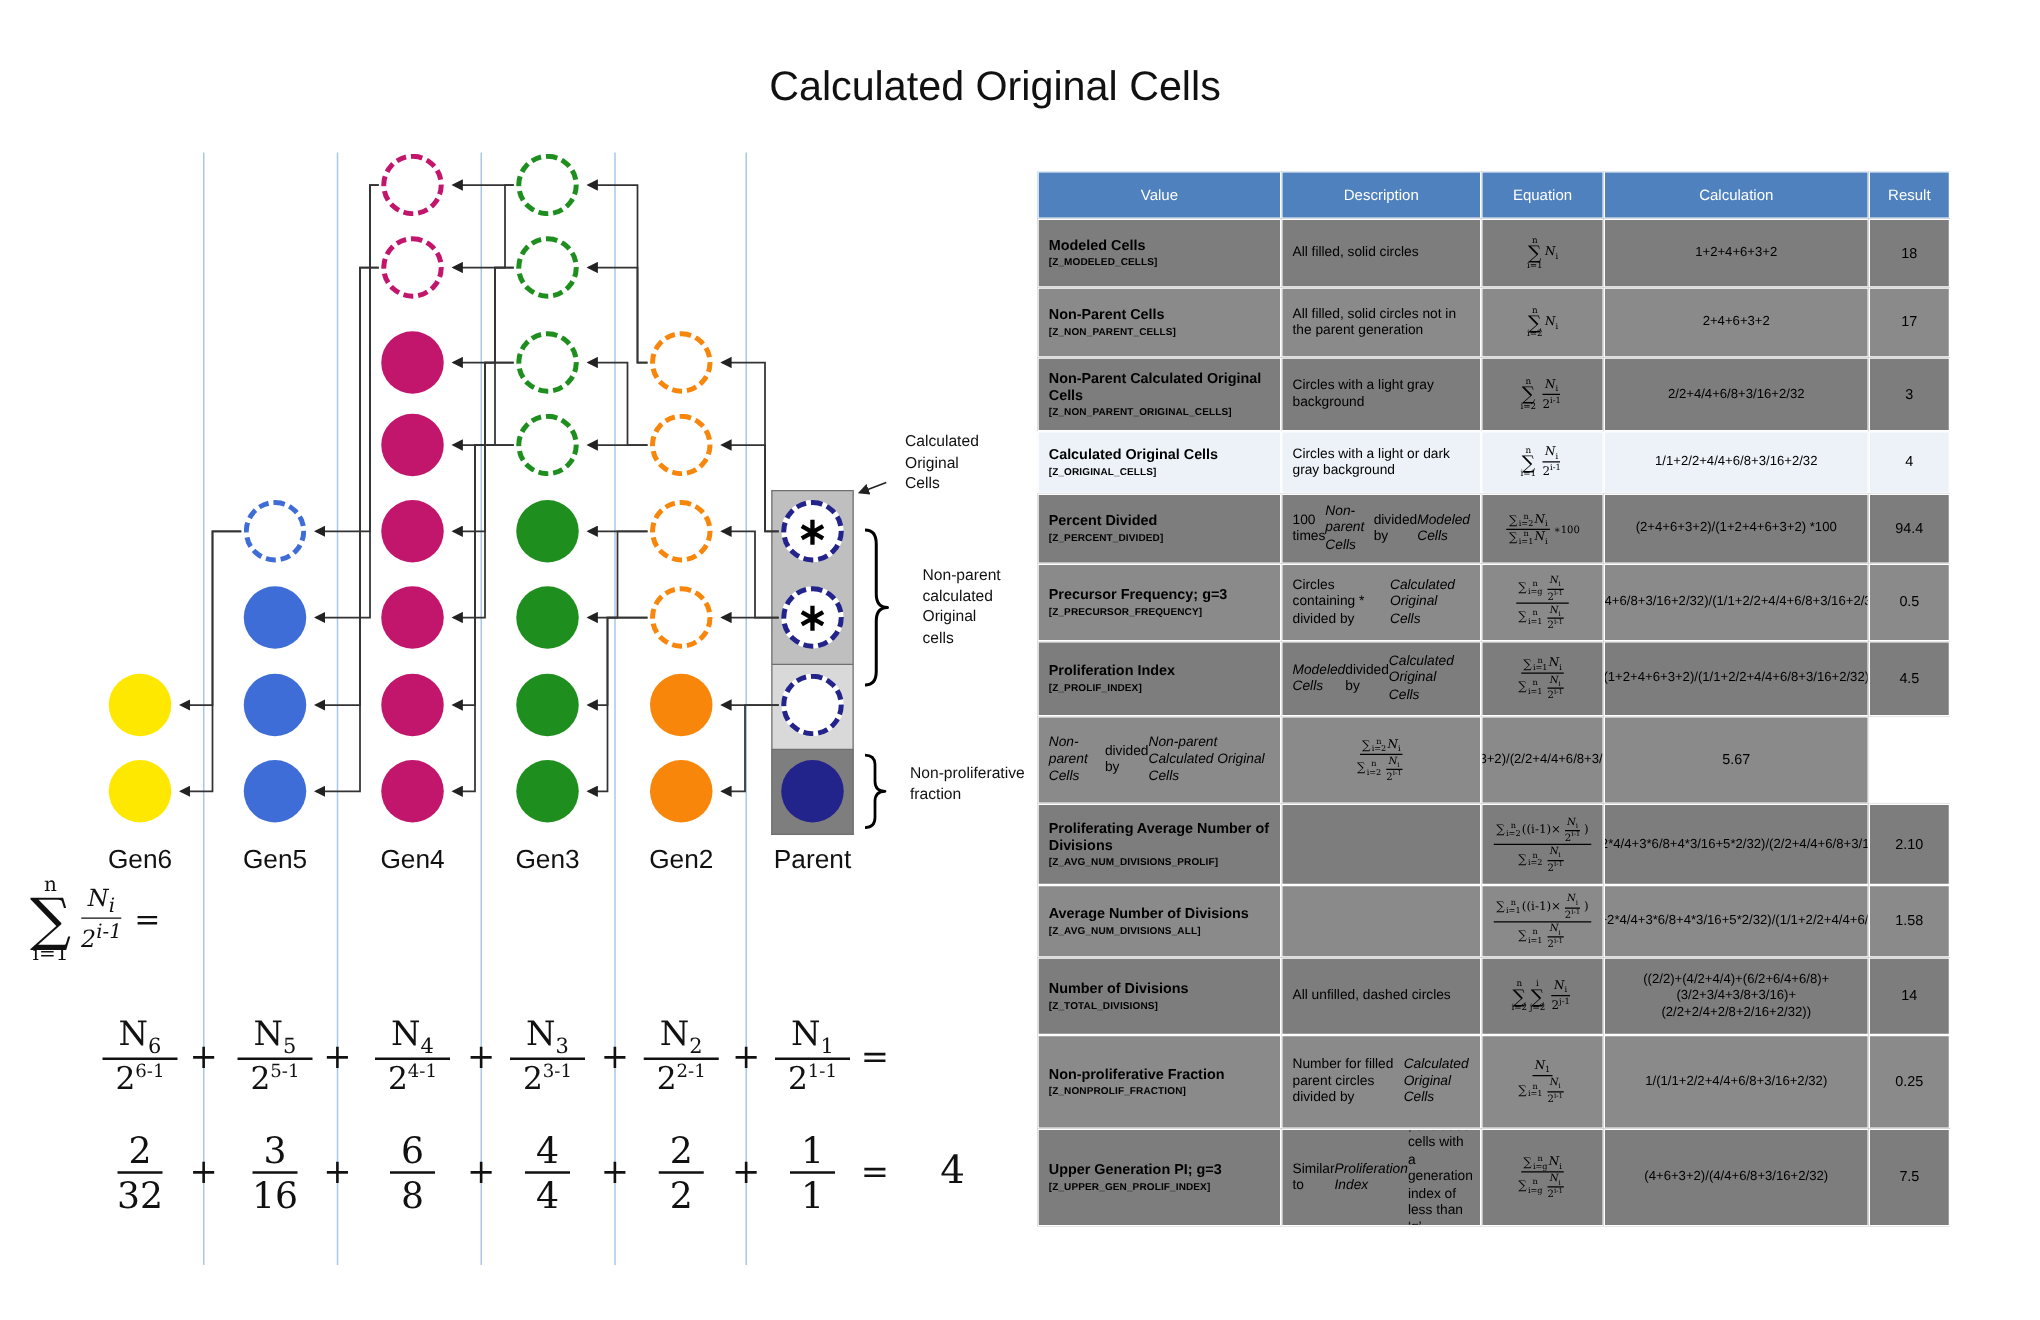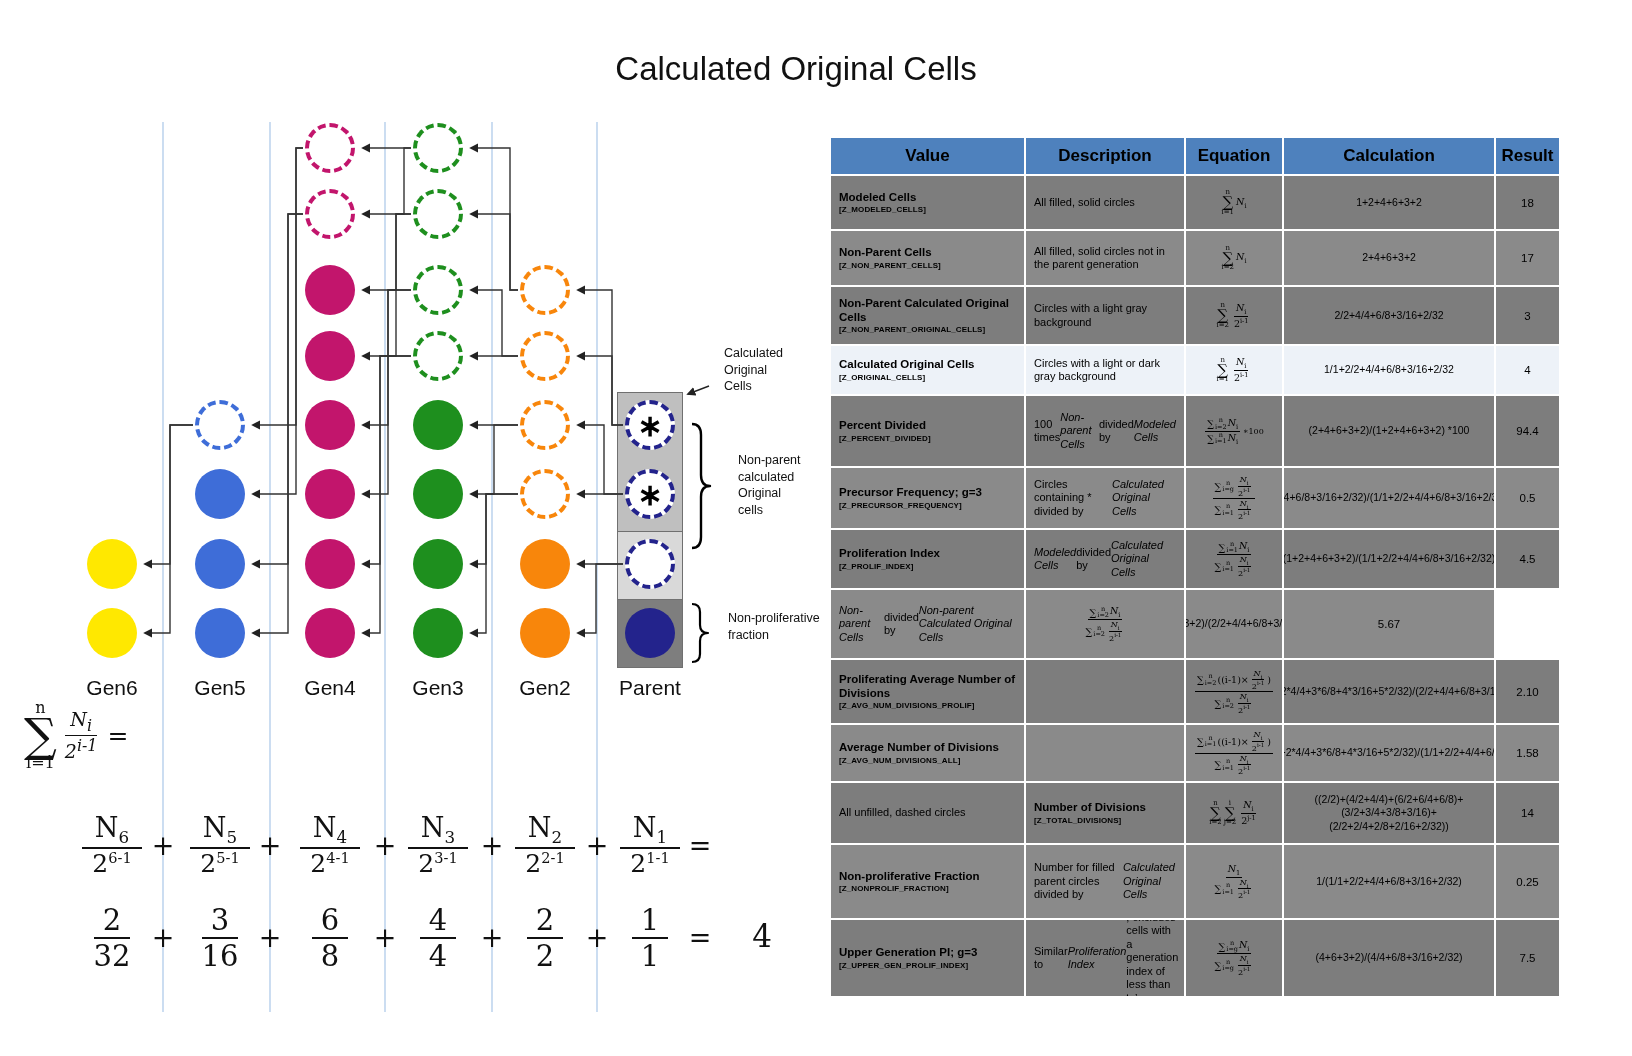--- a/index.html
+++ b/index.html
@@ -43,21 +43,21 @@
   .frac sub{font-size:.62em;}
   .frac sup{font-size:.58em;}
   .op{position:absolute;transform:translateX(-50%);font-size:27px;}
   .op.res{font-size:31px;}
   
   #table{position:absolute;left:830px;top:137px;width:730px;}
   .trow{display:grid;grid-template-columns:195px 160px 98px 212px 65px;}
   .tcell{box-sizing:border-box;border:1px solid #fff;background:#7D7D7D;overflow:hidden;}
   .trow.alt .tcell{background:#8A8A8A;}
   .trow.hl .tcell{background:#EDF2F8;}
-  .thead .tcell{background:#4E81BD;color:#000000;font-weight:bold;font-size:17px;
+  .thead .tcell{background:#4E81BD;color:#ffffff;font-weight:normal;font-size:12px;
                 display:flex;align-items:center;justify-content:center;height:38px;}
   .c1{display:flex;flex-direction:column;justify-content:center;align-items:flex-start;padding:4px 8px;}
   .rname{font-weight:bold;font-size:11.5px;line-height:1.2;}
   .rcode{font-weight:bold;font-size:8px;margin-top:1px;letter-spacing:.1px;}
   .c2{font-size:11px;line-height:1.22;display:flex;align-items:center;padding:3px 8px;}
   .c3{display:flex;align-items:center;justify-content:center;font-family:"DejaVu Serif",serif;font-size:9.5px;padding:2px;}
   .c4{font-size:10.5px;display:flex;align-items:center;justify-content:center;text-align:center;padding:2px 5px;line-height:1.3;}
   .c5{font-size:11.5px;display:flex;align-items:center;justify-content:center;}
   
   .c3 .fr{display:inline-flex;flex-direction:column;align-items:center;margin:0 1px;}
@@ -348,21 +348,21 @@
               <span class="tx"><i>N</i><sub>i</sub></span>
             </span>
             <span class="de">
               <span class="tx">2<sup>i-1</sup></span>
             </span>
           </span>
         </div>
         <div class="tcell c4">1/1+2/2+4/4+6/8+3/16+2/32</div>
         <div class="tcell c5">4</div>
       </div>
-      <div class="trow" style="height: 72px;">
+      <div class="trow" style="height: 56px;">
         <div class="tcell c1">
           <span class="rname">Percent Divided</span>
           <span class="rcode">[Z_PERCENT_DIVIDED]</span>
         </div>
         <div class="tcell c2">100 times <i>Non-parent Cells</i> divided by <i>Modeled Cells</i></div>
         <div class="tcell c3">
           <span class="fr">
             <span class="nu">∑<span class="ss">
                 <span>n</span>
                 <span>i=2</span>
@@ -528,25 +528,25 @@
                 <span class="de">
                   <span class="tx">2<sup>i-1</sup></span>
                 </span>
               </span></span>
           </span>
         </div>
         <div class="tcell c4">(0*1/1+1*2/2+2*4/4+3*6/8+4*3/16+5*2/32)/(1/1+2/2+4/4+6/8+3/16+2/32)</div>
         <div class="tcell c5">1.58</div>
       </div>
       <div class="trow" style="height: 62px;">
-        <div class="tcell c2">All unfilled, dashed circles</div>
         <div class="tcell c1">
           <span class="rname">Number of Divisions</span>
           <span class="rcode">[Z_TOTAL_DIVISIONS]</span>
         </div>
+        <div class="tcell c2">All unfilled, dashed circles</div>
         <div class="tcell c3">
           <span class="bs">
             <span>n</span>
             <span class="g">∑</span>
             <span>i=2</span>
           </span>
           <span class="bs">
             <span>i</span>
             <span class="g">∑</span>
             <span>j=2</span>

